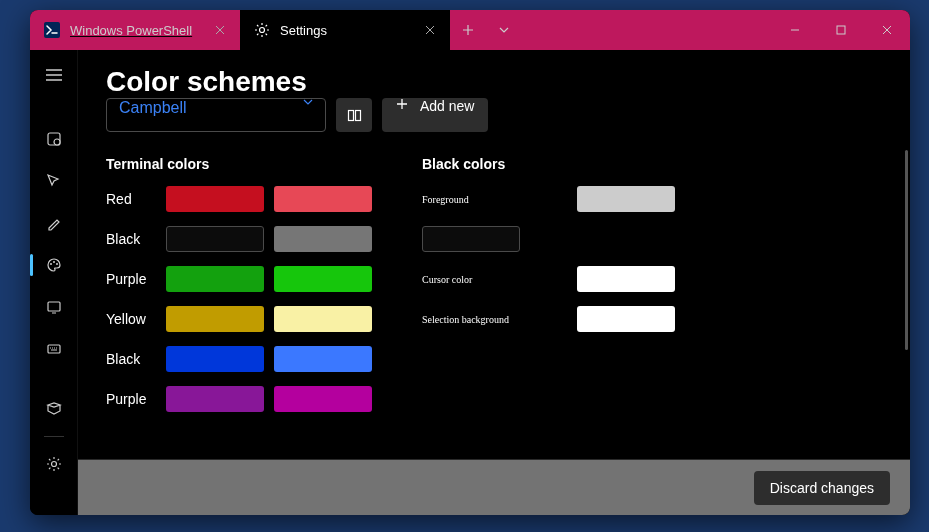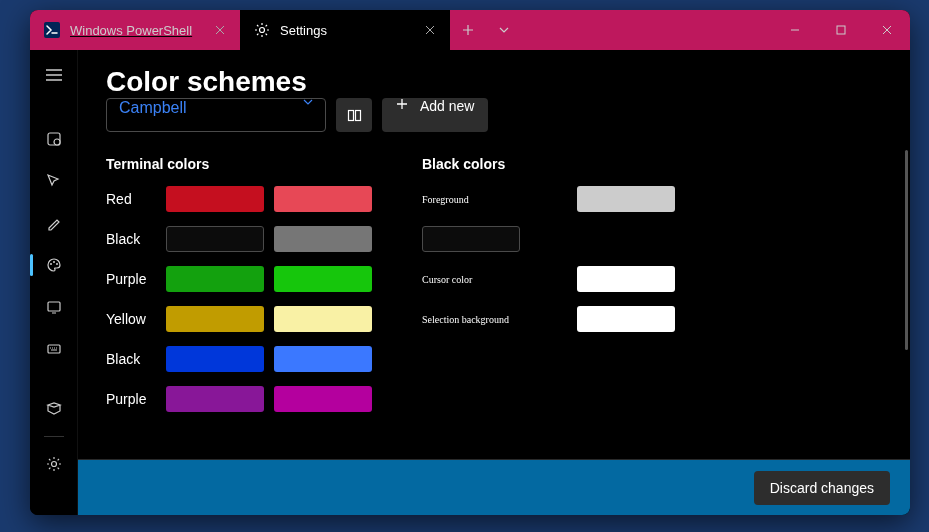--- a/index.html
+++ b/index.html
@@ -129,21 +129,21 @@
     .footer {
       position: absolute;
       bottom: 0; left: 0; right: 0;
       height: 56px;
       border-top: 1px solid #2a2a2a;
       display: flex;
       align-items: center;
       justify-content: flex-end;
       padding: 0 20px;
       gap: 10px;
-      background: #0369a1;
+      background: #737373;
     }
     .btn {
       height: 34px;
       padding: 0 16px;
       border-radius: 4px;
       display: flex; align-items: center;
       font-size: 14px;
       cursor: pointer;
       border: none;
       color: #fff;

